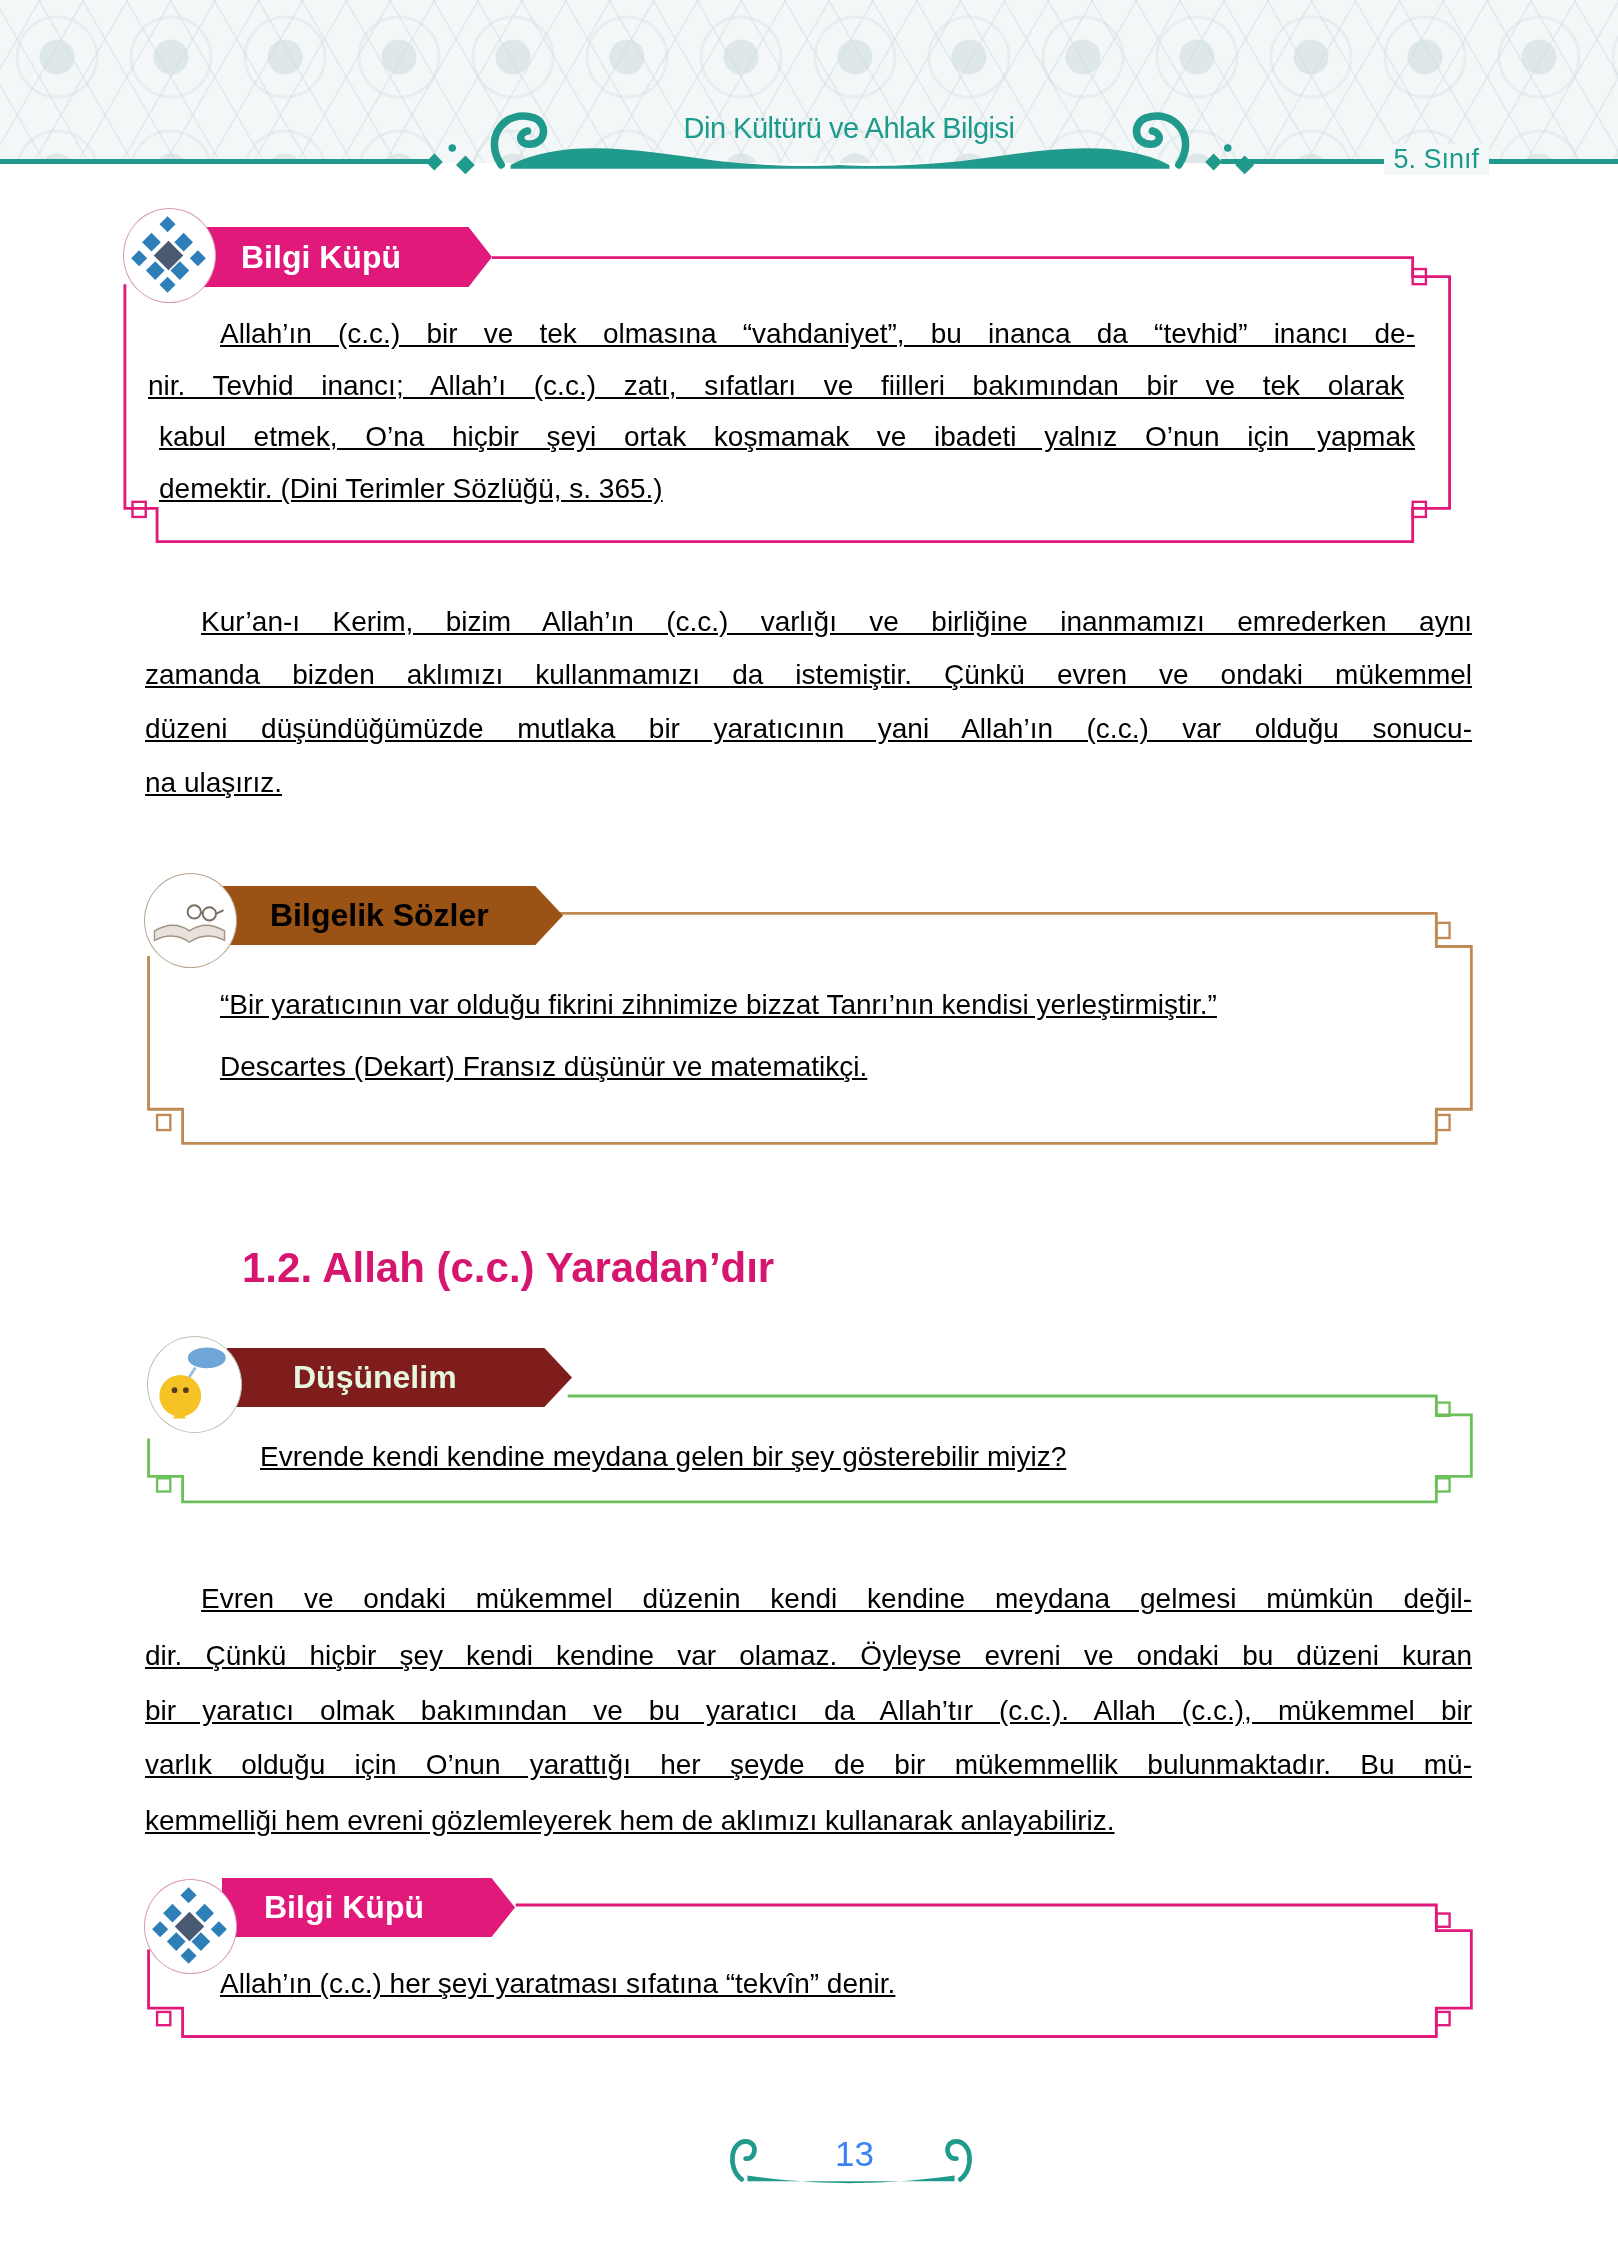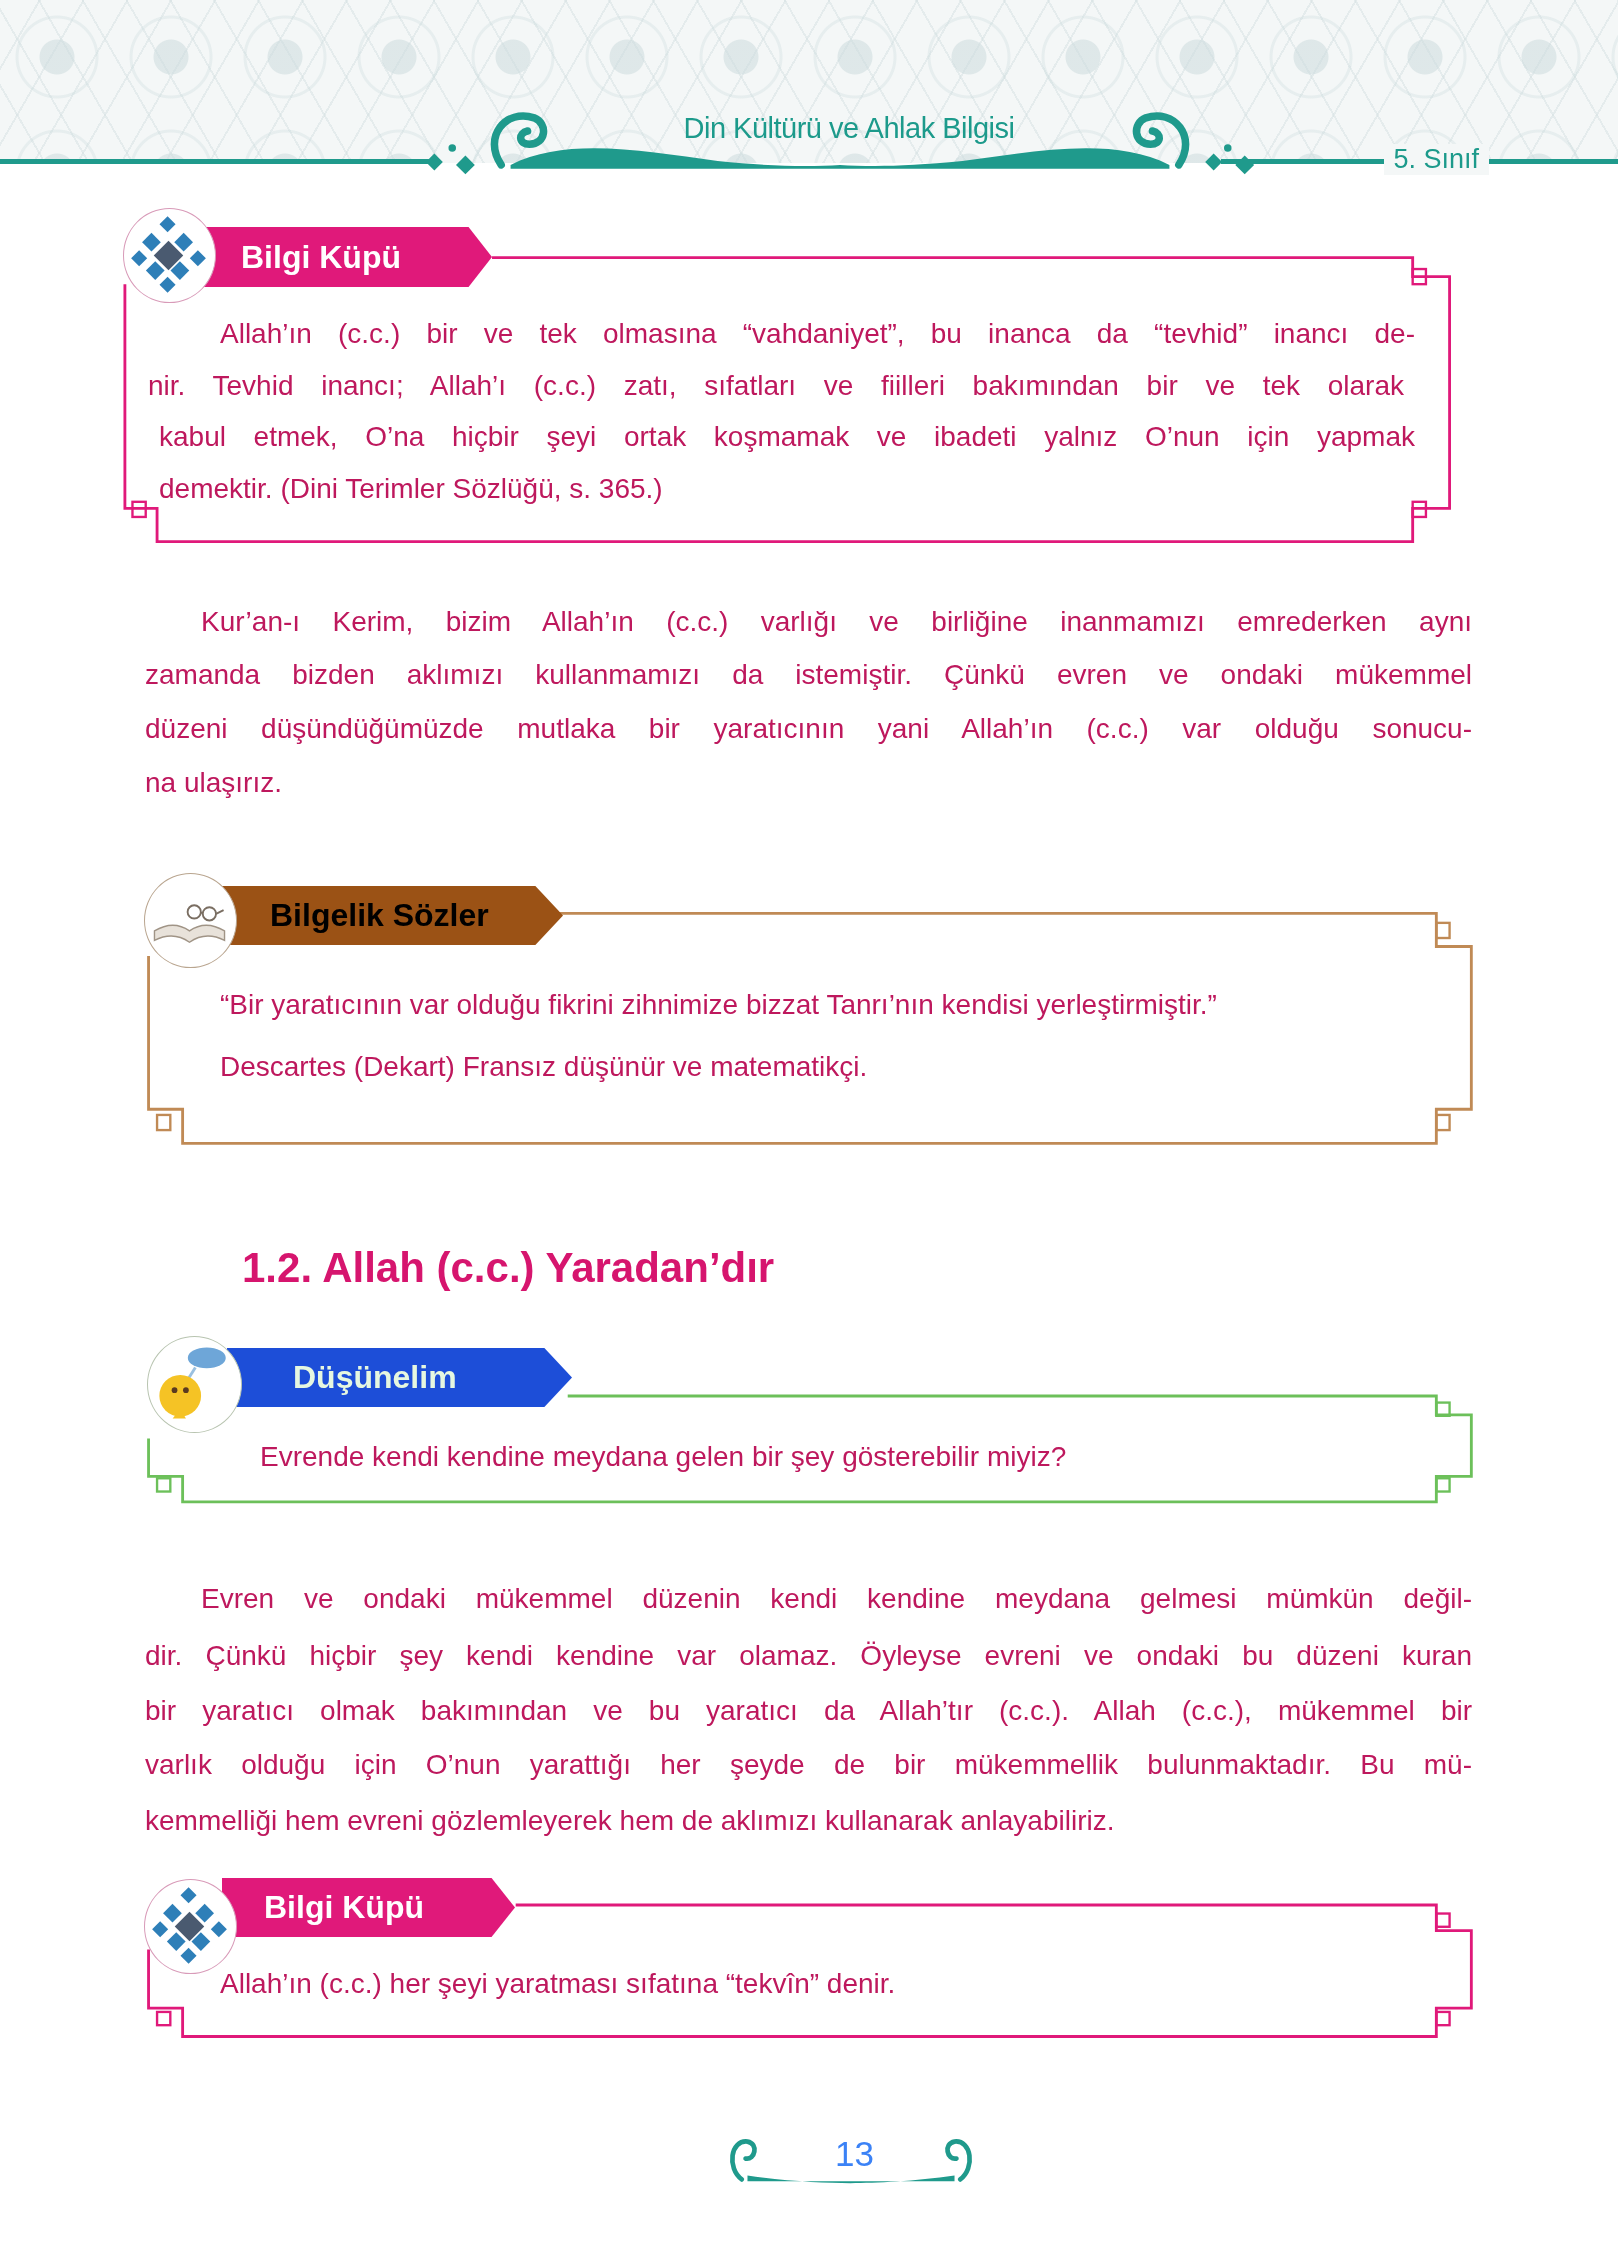--- a/index.html
+++ b/index.html
@@ -14,21 +14,21 @@
   .header-line { left:0; top:159px; height:4.7px; background:#1f9a8c; }
   .header-title { left:0; width:1618px; top:112px; text-align:center; font-size:29px; color:#1c9a8b; letter-spacing:-0.5px; }
   .grade { left:1384px; top:144px; font-size:27px; color:#1c9a8b; background:#f4f7f7; padding:0 9.5px; }
   .ornament svg { display:block; }
 
   .frame { position:absolute; }
   .frame svg { position:absolute; left:0; top:0; overflow:visible; }
   .tab { position:absolute; color:#fff; font-weight:bold; font-size:32px; display:flex; align-items:center; padding-left:23px; box-sizing:border-box; }
   .icon-circle { position:absolute; border-radius:50%; background:#fff; border:1.9px solid; box-sizing:border-box; overflow:hidden; }
 
-  .line { position:absolute; font-size:28px; white-space:nowrap; line-height:34px; color:#be185d; }
+  .line { position:absolute; font-size:28px; white-space:nowrap; line-height:34px; color:#000000;text-decoration:underline; }
   .justify { text-align:justify; text-align-last:justify; white-space:normal; }
   .heading { left:202px; top:1244px; font-size:42px; font-weight:bold; color:#d6156e; }
   .page-num { left:795px; top:2134px; font-size:35px; color:#3b82f6; }
 </style>
 </head>
 <body>
 
 <div class="abs header-bg"></div>
 <div class="abs header-line" style="left:0;width:397px;"></div>
 <div class="abs header-line" style="left:1221px;width:397px;"></div>
@@ -113,21 +113,21 @@
 <div class="abs heading">1.2. Allah (c.c.) Yaradan’dır</div>
 
 <div class="frame" style="left:0;top:0;">
   <svg width="1618" height="2263" viewBox="0 0 1710 2391">
     <path d="M600 1475 H1518 V1495 H1555 V1560 H1518 V1587 H193 V1560 H157 V1520" fill="none" stroke="#6cc05a" stroke-width="3"></path>
     <rect x="1518" y="1482" width="14" height="14" fill="none" stroke="#6cc05a" stroke-width="2.5"></rect>
     <rect x="1518" y="1562" width="14" height="14" fill="none" stroke="#6cc05a" stroke-width="2.5"></rect>
     <rect x="166" y="1562" width="14" height="14" fill="none" stroke="#6cc05a" stroke-width="2.5"></rect>
   </svg>
 </div>
-<div class="tab" style="left:227px;top:1348px;width:345px;height:59px;background:#1d4ed8;clip-path:polygon(0 0,92% 0,100% 50%,92% 100%,0 100%);padding-left:66px;color:#e6f7e0;">
+<div class="tab" style="left:227px;top:1348px;width:345px;height:59px;background:#7f1d1d;clip-path:polygon(0 0,92% 0,100% 50%,92% 100%,0 100%);padding-left:66px;color:#e6f7e0;">
   <span>Düşünelim</span>
 </div>
 <div class="icon-circle" style="left:147px;top:1336px;width:95px;height:97px;border-color:#b8c4b0;">
   <svg width="91" height="93" viewBox="0 0 96 98">
     <ellipse cx="62" cy="22" rx="20" ry="11" fill="#6ea6d8"></ellipse>
     <path d="M50 32 L40 48" stroke="#9ac0e0" stroke-width="3"></path>
     <circle cx="34" cy="62" r="22" fill="#f5c325"></circle>
     <circle cx="28" cy="56" r="3" fill="#5a3a20"></circle>
     <circle cx="40" cy="56" r="3" fill="#5a3a20"></circle>
     <path d="M26 86 L34 76 L40 86Z" fill="#f5c325"></path>

